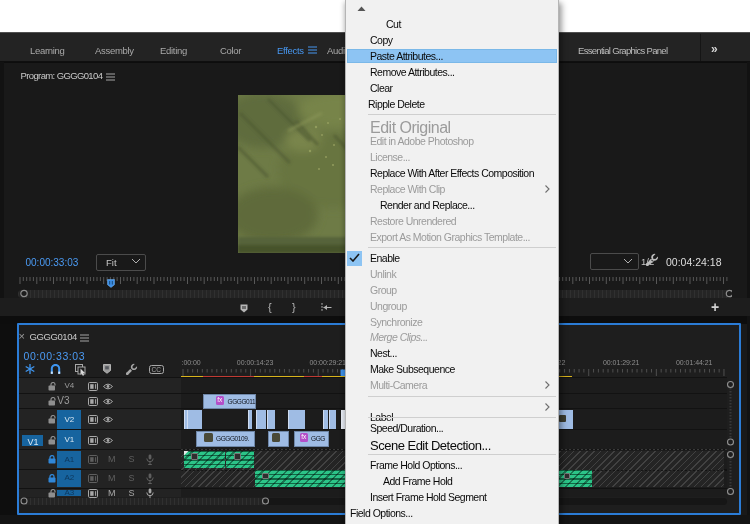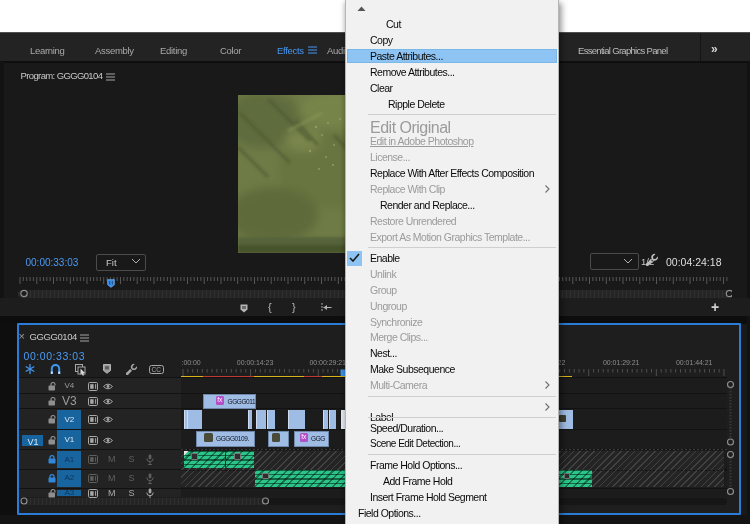--- a/index.html
+++ b/index.html
@@ -525,21 +525,21 @@
   </svg>
 <svg class="ab" style="left:103px;top:382.6px" width="10" height="7">
     <path d="M0.5,3.5 Q5,-1.2 9.5,3.5 Q5,8.2 0.5,3.5 Z" fill="none" stroke="#a8a8a8" stroke-width="1"></path>
     <circle cx="5" cy="3.5" r="1.4" fill="#a8a8a8"></circle>
   </svg>
 <div class="ab" style="left:18.5px;top:392.9px;width:708.5px;height:1px;background:#121212;"></div>
 <svg class="ab" style="left:47.5px;top:397.1px" width="9" height="9">
     <rect x="0.5" y="3.6" width="6.5" height="5" rx="0.8" fill="#8f8f8f"></rect>
     <path d="M3,4 v-1.5 a2,2 0 0 1 4,0 v0.9" stroke="#8f8f8f" stroke-width="1.2" fill="none"></path>
   </svg>
-<div class="ab" style="left:57.3px;top:394.4px;width:24px;height:14.5px;font-size:12px;color:#9b9b9b;text-align:center;line-height:14.5px;">V3</div>
+<div class="ab" style="left:57.3px;top:394.4px;width:24px;height:14.5px;font-size:10px;color:#9b9b9b;text-align:left;line-height:14.5px;">V3</div>
 <svg class="ab" style="left:87.5px;top:397.1px" width="10" height="9">
     <rect x="0.5" y="0.5" width="9" height="8" rx="1.2" fill="none" stroke="#a8a8a8"></rect>
     <rect x="2.2" y="2.2" width="3.4" height="4.6" fill="#a8a8a8"></rect>
     <line x1="7.6" y1="2.2" x2="7.6" y2="6.8" stroke="#a8a8a8"></line>
   </svg>
 <svg class="ab" style="left:103px;top:398.1px" width="10" height="7">
     <path d="M0.5,3.5 Q5,-1.2 9.5,3.5 Q5,8.2 0.5,3.5 Z" fill="none" stroke="#a8a8a8" stroke-width="1"></path>
     <circle cx="5" cy="3.5" r="1.4" fill="#a8a8a8"></circle>
   </svg>
 <div class="ab" style="left:18.5px;top:408.4px;width:708.5px;height:1px;background:#121212;"></div>
@@ -684,54 +684,54 @@
 <div class="ab" style="left:345px;top:0px;width:213.5px;height:524px;background:#f1f1f1;border:1px solid #b5b5b5;border-top:none;border-bottom:none;box-sizing:border-box;box-shadow:3px 3px 6px rgba(0,0,0,0.35), -1px 2px 5px rgba(0,0,0,0.2);"></div>
 <svg class="ab" style="left:357px;top:6px" width="9" height="6">
     <path d="M4.5,0.5 L8.5,5 L0.5,5 Z" fill="#555"></path>
   </svg>
 <div class="txt" style="left:370px;top:18.3px;font-size:10.5px;letter-spacing:-0.5px;color:#0a0a0a;margin-left:16px;">Cut</div>
 <div class="txt" style="left:370px;top:34.2px;font-size:10.5px;letter-spacing:-0.5px;color:#0a0a0a;">Copy</div>
 <div class="ab" style="left:346.5px;top:48.8px;width:210.5px;height:14.3px;background:#8dc4f3;border:1px solid #7ab8e8;box-sizing:border-box;"></div>
 <div class="txt" style="left:370px;top:50.1px;font-size:10.5px;letter-spacing:-0.5px;color:#0a0a0a;">Paste Attributes...</div>
 <div class="txt" style="left:370px;top:66.0px;font-size:10.5px;letter-spacing:-0.5px;color:#0a0a0a;">Remove Attributes...</div>
 <div class="txt" style="left:370px;top:81.9px;font-size:10.5px;letter-spacing:-0.5px;color:#0a0a0a;">Clear</div>
-<div class="txt" style="left:388px;top:97.8px;font-size:10.5px;letter-spacing:-0.5px;color:#0a0a0a;text-align:center;">Ripple Delete</div>
+<div class="txt" style="left:368px;top:97.8px;font-size:10.5px;letter-spacing:-0.5px;color:#0a0a0a;text-align:center;">Ripple Delete</div>
 <div class="ab" style="left:368px;top:114.3px;width:188px;height:1px;background:#cfcfcf;"></div>
 <div class="txt" style="left:370px;top:119.2px;font-size:16px;letter-spacing:-0.5px;color:#9b9b9b;">Edit Original</div>
-<div class="txt" style="left:370px;top:135.1px;font-size:10.5px;letter-spacing:-0.5px;color:#9b9b9b;text-decoration:underline;">Edit in Adobe Photoshop</div>
+<div class="txt" style="left:370px;top:135.1px;font-size:10.5px;letter-spacing:-0.5px;color:#9b9b9b;">Edit in Adobe Photoshop</div>
 <div class="txt" style="left:370px;top:151.0px;font-size:10.5px;letter-spacing:-0.5px;color:#9b9b9b;">License...</div>
 <div class="txt" style="left:370px;top:166.9px;font-size:10.5px;letter-spacing:-0.5px;color:#0a0a0a;">Replace With After Effects Composition</div>
 <div class="txt" style="left:370px;top:182.8px;font-size:10.5px;letter-spacing:-0.5px;color:#9b9b9b;">Replace With Clip</div>
 <svg class="ab" style="left:545px;top:184.8px" width="5" height="8">
     <path d="M0.5,0.5 L4,4 L0.5,7.5" stroke="#6e6e6e" stroke-width="1.1" fill="none"></path>
   </svg>
 <div class="txt" style="left:380px;top:198.7px;font-size:10.5px;letter-spacing:-0.5px;color:#0a0a0a;">Render and Replace...</div>
 <div class="txt" style="left:370px;top:214.6px;font-size:10.5px;letter-spacing:-0.5px;color:#9b9b9b;">Restore Unrendered</div>
 <div class="txt" style="left:370px;top:230.5px;font-size:10.5px;letter-spacing:-0.5px;color:#9b9b9b;">Export As Motion Graphics Template...</div>
 <div class="ab" style="left:368px;top:247.0px;width:188px;height:1px;background:#cfcfcf;"></div>
 <div class="txt" style="left:370px;top:251.9px;font-size:10.5px;letter-spacing:-0.5px;color:#0a0a0a;">Enable</div>
 <div class="ab" style="left:346.5px;top:250.5px;width:15.5px;height:15.2px;background:#8dc4f3;"></div>
 <svg class="ab" style="left:349px;top:253.3px" width="11" height="9">
     <path d="M1,5 L4,8 L10,1" stroke="#1a1a1a" stroke-width="1.6" fill="none"></path>
   </svg>
 <div class="txt" style="left:370px;top:267.8px;font-size:10.5px;letter-spacing:-0.5px;color:#9b9b9b;">Unlink</div>
 <div class="txt" style="left:370px;top:283.7px;font-size:10.5px;letter-spacing:-0.5px;color:#9b9b9b;">Group</div>
 <div class="txt" style="left:370px;top:299.6px;font-size:10.5px;letter-spacing:-0.5px;color:#9b9b9b;">Ungroup</div>
 <div class="txt" style="left:370px;top:315.5px;font-size:10.5px;letter-spacing:-0.5px;color:#9b9b9b;">Synchronize</div>
-<div class="txt" style="left:370px;top:331.4px;font-size:10.5px;letter-spacing:-0.5px;color:#9b9b9b;">Merge Clips...</div>
+<div class="txt" style="left:370px;top:331.4px;font-size:10.5px;letter-spacing:-0.5px;color:#9b9b9b;font-style:italic;">Merge Clips...</div>
 <div class="txt" style="left:370px;top:347.3px;font-size:10.5px;letter-spacing:-0.5px;color:#0a0a0a;text-align:right;">Nest...</div>
 <div class="txt" style="left:370px;top:363.2px;font-size:10.5px;letter-spacing:-0.5px;color:#0a0a0a;">Make Subsequence</div>
 <div class="txt" style="left:370px;top:379.1px;font-size:10.5px;letter-spacing:-0.5px;color:#9b9b9b;">Multi-Camera</div>
 <svg class="ab" style="left:545px;top:381.1px" width="5" height="8">
     <path d="M0.5,0.5 L4,4 L0.5,7.5" stroke="#6e6e6e" stroke-width="1.1" fill="none"></path>
   </svg>
 <div class="ab" style="left:368px;top:395.5px;width:188px;height:1px;background:#cfcfcf;"></div>
 <div class="txt" style="left:370px;top:400.5px;font-size:10.5px;letter-spacing:-0.5px;color:#0a0a0a;margin-top:10px;">Label</div>
 <svg class="ab" style="left:545px;top:402.5px" width="5" height="8">
     <path d="M0.5,0.5 L4,4 L0.5,7.5" stroke="#6e6e6e" stroke-width="1.1" fill="none"></path>
   </svg>
 <div class="ab" style="left:368px;top:416.9px;width:188px;height:1px;background:#cfcfcf;"></div>
 <div class="txt" style="left:370px;top:421.9px;font-size:10.5px;letter-spacing:-0.5px;color:#0a0a0a;">Speed/Duration...</div>
-<div class="txt" style="left:370px;top:437.8px;font-size:10px;letter-spacing:-0.5px;color:#0a0a0a;">Scene Edit Detection...</div>
+<div class="txt" style="left:370px;top:437.8px;font-size:13px;letter-spacing:-0.5px;color:#0a0a0a;">Scene Edit Detection...</div>
 <div class="ab" style="left:368px;top:454.2px;width:188px;height:1px;background:#cfcfcf;"></div>
 <div class="txt" style="left:370px;top:459.2px;font-size:10.5px;letter-spacing:-0.5px;color:#0a0a0a;">Frame Hold Options...</div>
 <div class="txt" style="left:370px;top:475.1px;font-size:10.5px;letter-spacing:-0.5px;color:#0a0a0a;margin-left:13px;">Add Frame Hold</div>
 <div class="txt" style="left:370px;top:491.0px;font-size:10.5px;letter-spacing:-0.5px;color:#0a0a0a;">Insert Frame Hold Segment</div>
-<div class="txt" style="left:358px;top:506.9px;font-size:10.5px;letter-spacing:-0.5px;color:#0a0a0a;">Field Options...</div>
+<div class="txt" style="left:350px;top:506.9px;font-size:10.5px;letter-spacing:-0.5px;color:#0a0a0a;">Field Options...</div>
 </body></html>

